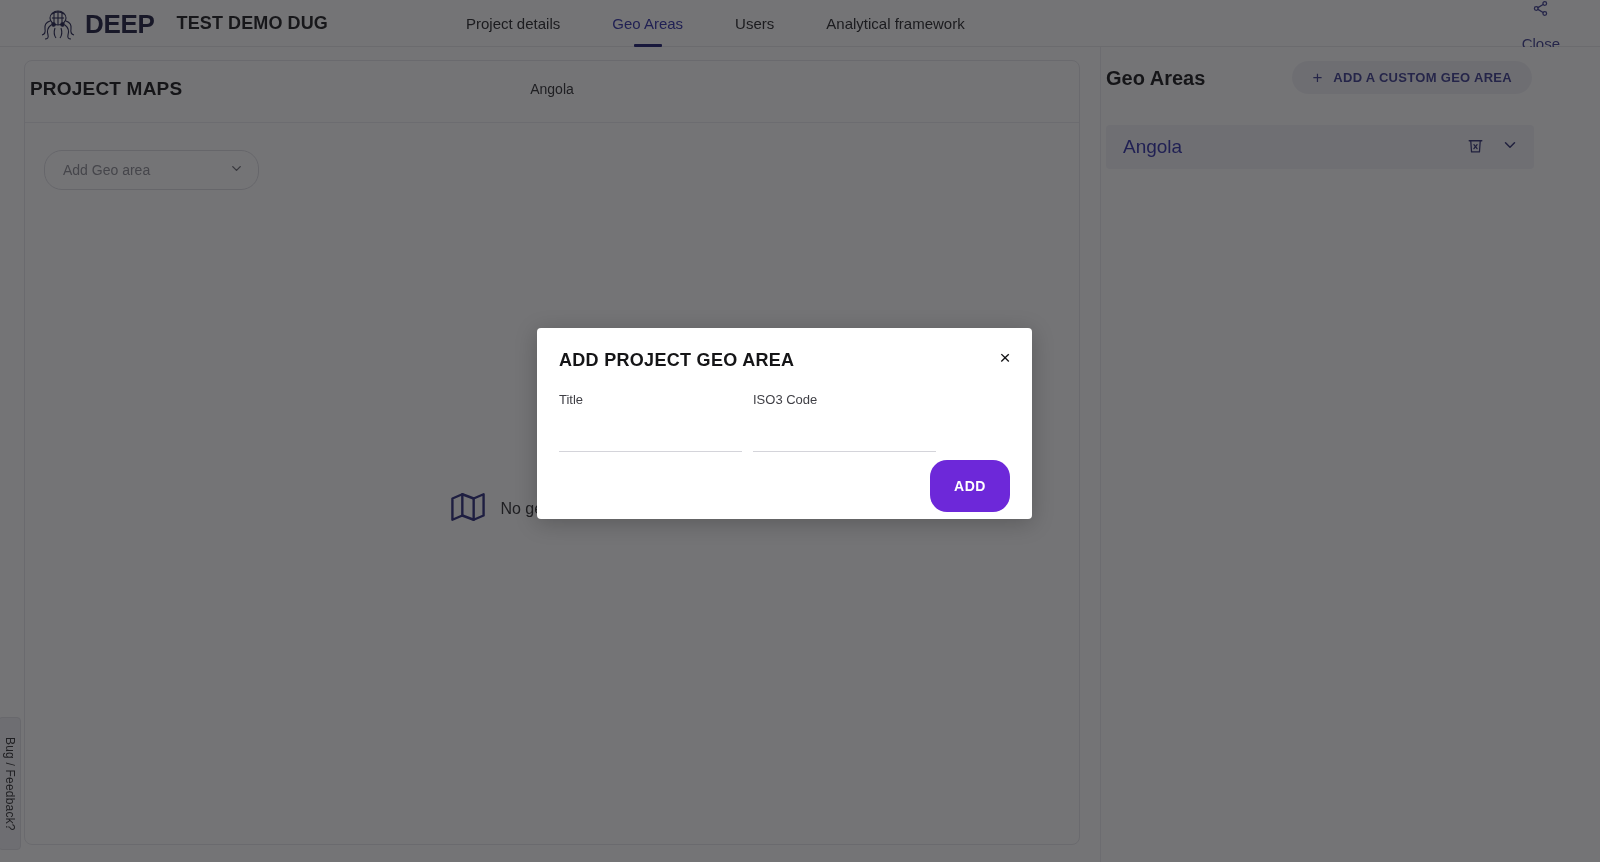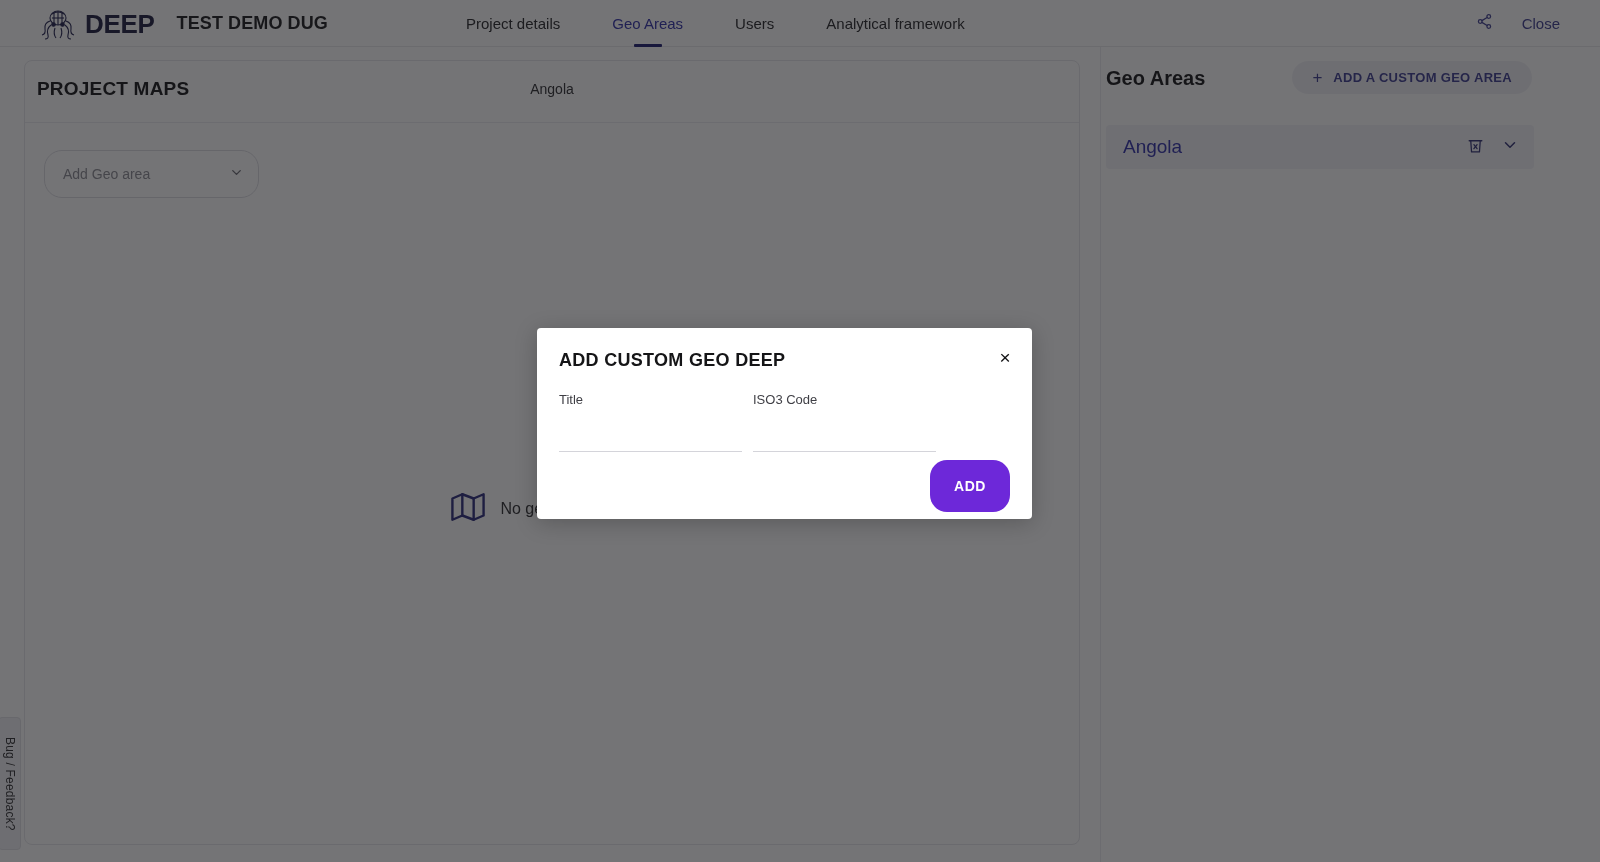--- a/index.html
+++ b/index.html
@@ -50,21 +50,21 @@
   }
   .nav-tab.active { color: #2e2ea8; }
   .nav-tab.active::after {
     content: ""; position: absolute; bottom: 0;
     left: 50%; transform: translateX(-50%);
     width: 28px; height: 3px; background: #1a1a6e; border-radius: 1px;
   }
 
   .header-right {
     position: absolute; right: 30px; top: 0; height: 47px;
-    display: flex; align-items: center; gap: 10px;
+    display: flex; align-items: center; gap: 10px; flex-direction: column;
   }
   .icon-btn {
     width: 34px; height: 34px; border-radius: 50%;
     display: flex; align-items: center; justify-content: center;
     cursor: pointer; background: transparent;
   }
   .close-link {
     font-size: 15px; color: #3b3b8f; cursor: pointer;
     padding: 4px 10px; white-space: nowrap;
   }
@@ -82,34 +82,34 @@
     width: 1056px; height: 785px;
     border: 1px solid #e6e6ea; border-radius: 8px;
     background: #ffffff; overflow: hidden;
   }
   .maps-card-head {
     position: relative; height: 62px;
     border-bottom: 1px solid #ececef;
     display: flex; align-items: center;
   }
   .maps-title {
-    position: absolute; left: 12px; top: 17px;
+    position: absolute; left: 5px; top: 17px;
     font-size: 19px; font-weight: 600; color: #121214;
     letter-spacing: 0.2px;
   }
   .map-country-label {
     position: absolute; left: 0; right: 0; top: 20px;
     text-align: center; font-size: 14px; color: #2b2b2e;
     pointer-events: none;
   }
   .maps-card-body { position: relative; height: 722px; }
 
   .geo-select {
     position: absolute; left: 19px; top: 27px;
-    width: 215px; height: 48px;
+    width: 215px; height: 40px;
     border: 1px solid #dcdce2; border-radius: 18px;
     background: #ffffff;
     display: flex; align-items: center; justify-content: space-between;
     padding: 0 14px 0 18px; cursor: pointer;
   }
   .geo-select-text { font-size: 14px; color: #8b8b93; }
 
   .empty-state {
     position: absolute; left: 0; right: 0; top: 367px;
     display: flex; align-items: center; justify-content: center; gap: 15px;
@@ -347,21 +347,21 @@
     <div class="feedback-tab">
       <span class="feedback-text">Bug / Feedback?</span>
     </div>
 
   </div>
 </div>
 
 <div class="overlay"></div>
 
 <div class="modal">
-  <div class="modal-title">ADD CUSTOM GEO DEEP</div>
+  <div class="modal-title">ADD PROJECT GEO AREA</div>
   <div class="modal-close">×</div>
 
   <div class="field title-field">
     <label class="field-label">Title</label>
     <input class="field-input" type="text" placeholder="" style="">
   </div>
 
   <div class="field iso-field">
     <label class="field-label">ISO3 Code</label>
     <input class="field-input" type="text" placeholder="" style="">

